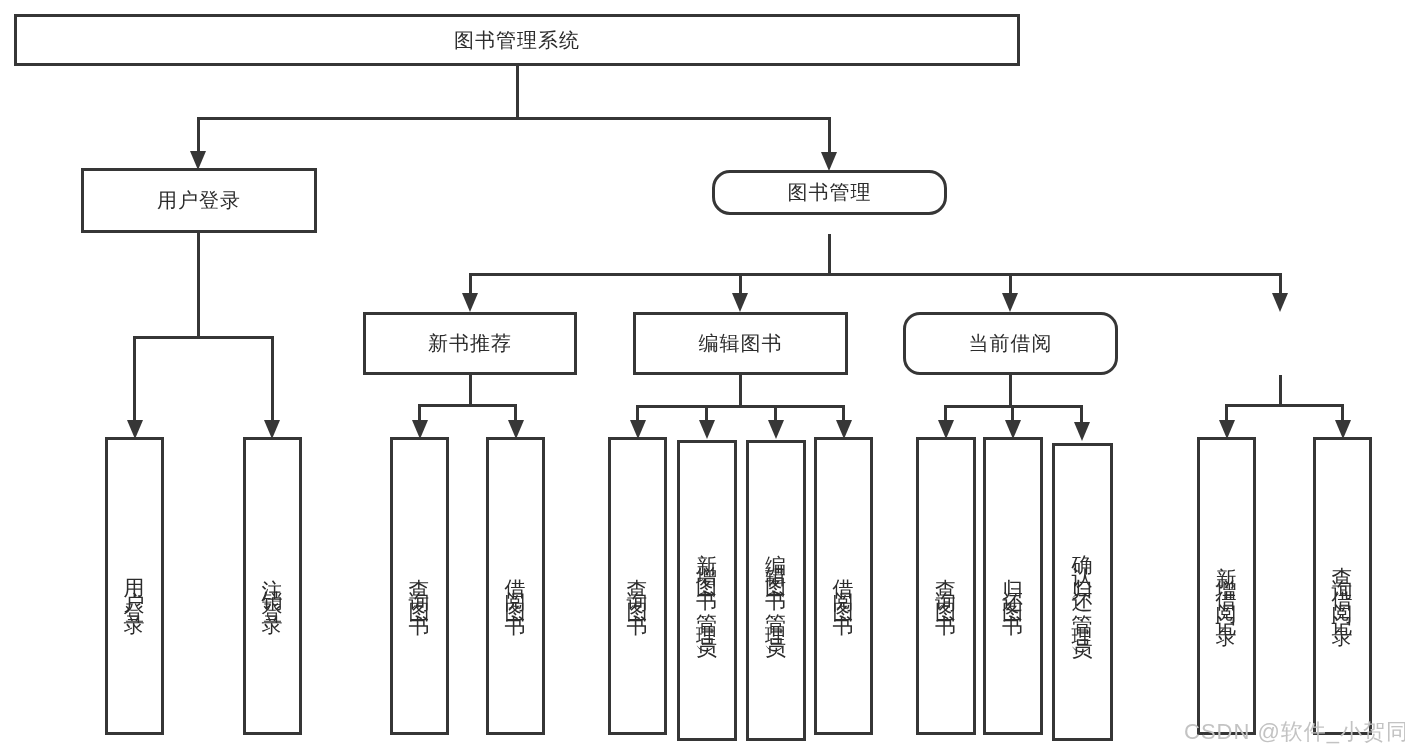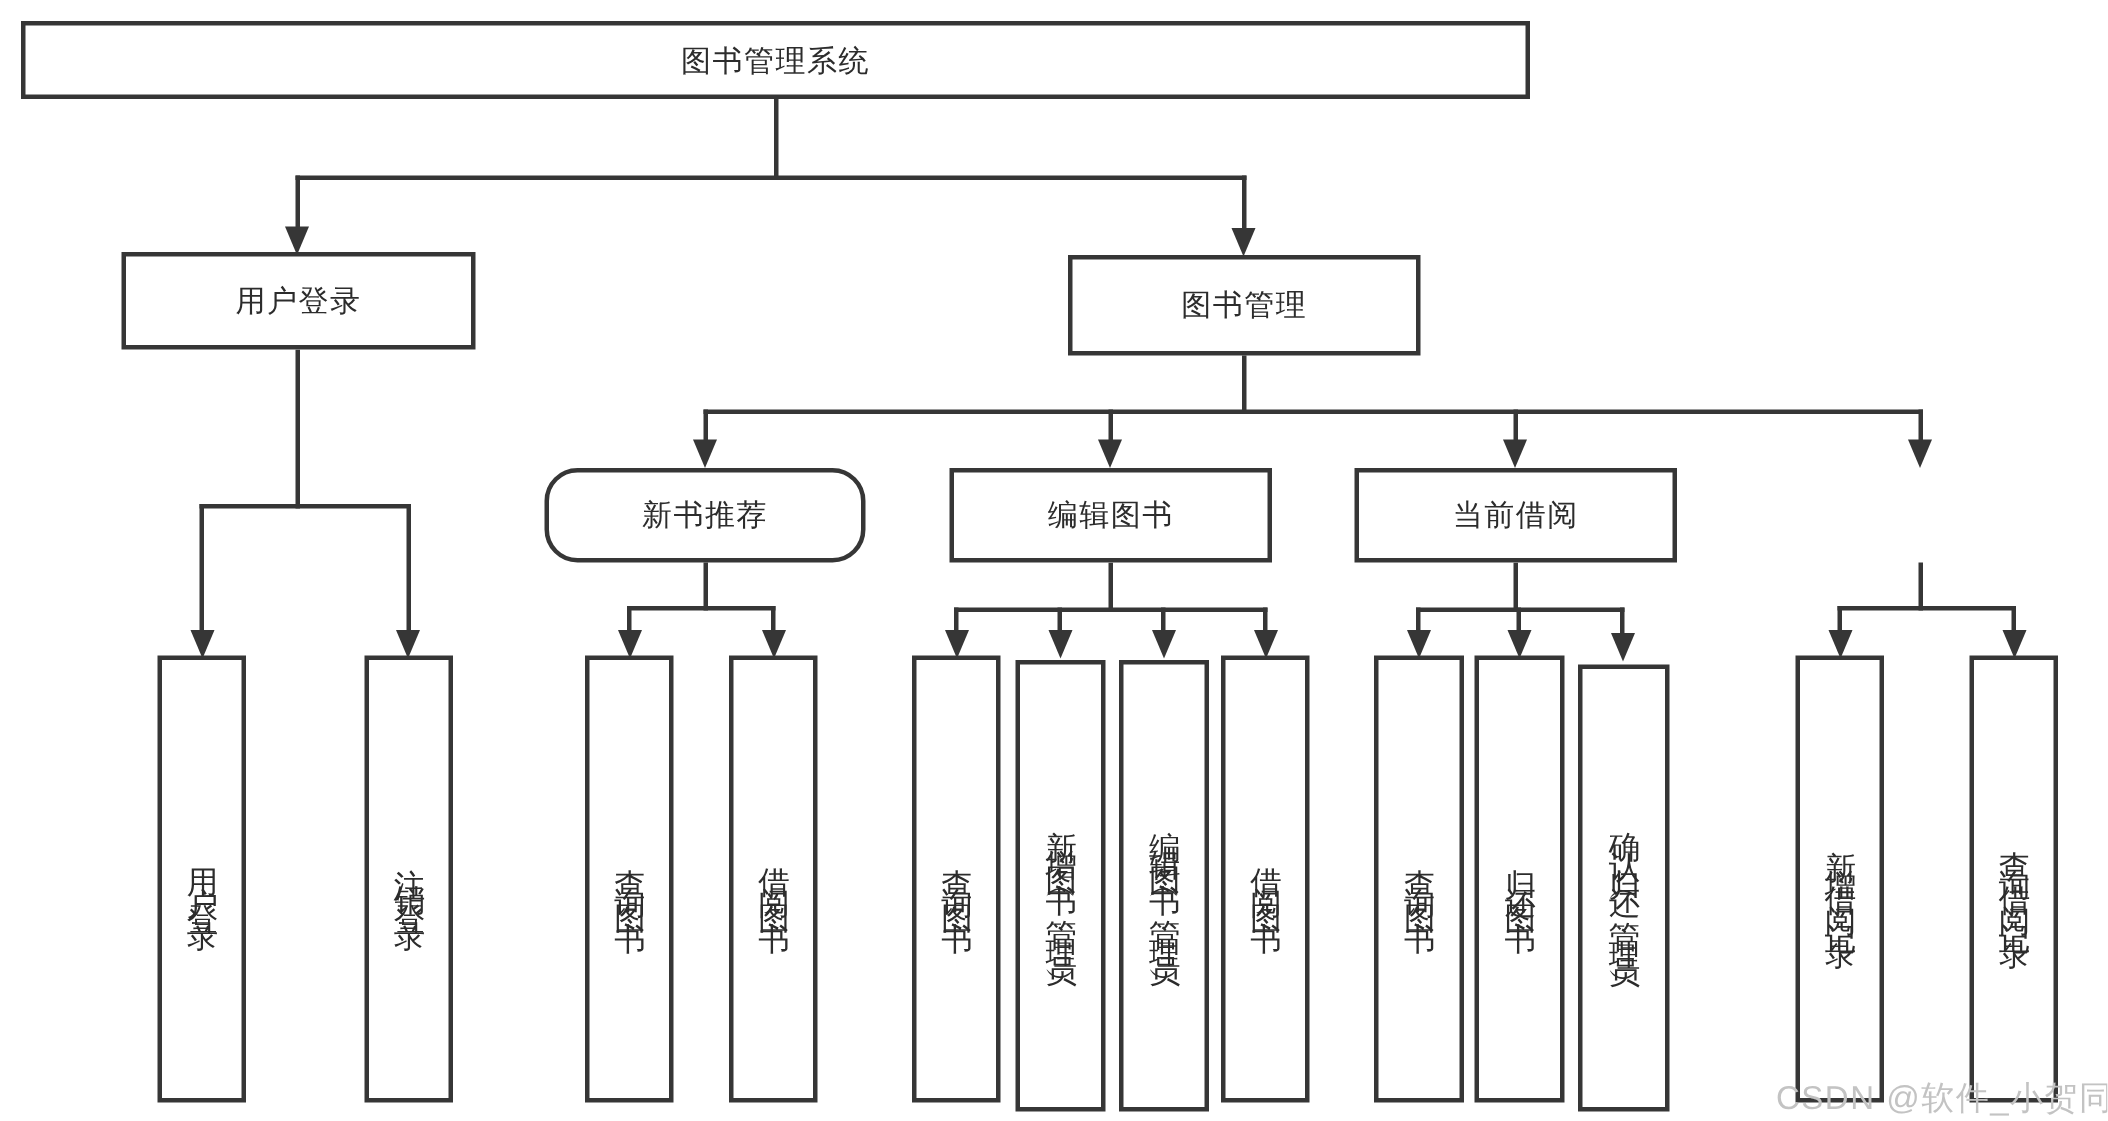--- a/index.html
+++ b/index.html
@@ -80,43 +80,43 @@
   <div class="box" style="left:14px;top:14px;width:1006px;height:52px;">图书管理系统</div>
 
   <div class="vline" style="left:516px;top:66px;height:53px;"></div>
   <div class="hline" style="left:197px;top:117px;width:634px;"></div>
   <div class="vline" style="left:197px;top:117px;height:35px;"></div>
   <div class="arrow" style="left:190px;top:151px;"></div>
   <div class="vline" style="left:828px;top:117px;height:36px;"></div>
   <div class="arrow" style="left:821px;top:152px;"></div>
 
   <div class="box" style="left:81px;top:168px;width:236px;height:65px;">用户登录</div>
-  <div class="box" style="left:712px;top:170px;width:235px;height:67px;">图书管理</div>
+  <div class="box" style="left:712px;top:170px;width:235px;height:45px;border-radius:18px;">图书管理</div>
 
   <div class="vline" style="left:197px;top:233px;height:106px;"></div>
   <div class="hline" style="left:133px;top:336px;width:141px;"></div>
   <div class="vline" style="left:133px;top:336px;height:86px;"></div>
   <div class="arrow" style="left:127px;top:420px;"></div>
   <div class="vline" style="left:271px;top:336px;height:86px;"></div>
   <div class="arrow" style="left:264px;top:420px;"></div>
 
   <div class="vline" style="left:828px;top:234px;height:42px;"></div>
   <div class="hline" style="left:469px;top:273px;width:813px;"></div>
   <div class="vline" style="left:469px;top:273px;height:22px;"></div>
   <div class="arrow" style="left:462px;top:293px;"></div>
   <div class="vline" style="left:739px;top:273px;height:22px;"></div>
   <div class="arrow" style="left:732px;top:293px;"></div>
   <div class="vline" style="left:1009px;top:273px;height:22px;"></div>
   <div class="arrow" style="left:1002px;top:293px;"></div>
   <div class="vline" style="left:1279px;top:273px;height:22px;"></div>
   <div class="arrow" style="left:1272px;top:293px;"></div>
 
-  <div class="box" style="left:363px;top:312px;width:214px;height:63px;border-radius:22px;">新书推荐</div>
+  <div class="box" style="left:363px;top:312px;width:214px;height:63px;">新书推荐</div>
   <div class="box" style="left:633px;top:312px;width:215px;height:63px;">编辑图书</div>
-  <div class="box" style="left:903px;top:312px;width:215px;height:63px;">当前借阅</div>
+  <div class="box" style="left:903px;top:312px;width:215px;height:63px;border-radius:17px;">当前借阅</div>
 
   <div class="vline" style="left:469px;top:375px;height:32px;"></div>
   <div class="hline" style="left:418px;top:404px;width:99px;"></div>
   <div class="vline" style="left:418px;top:404px;height:18px;"></div>
   <div class="arrow" style="left:412px;top:420px;"></div>
   <div class="vline" style="left:514px;top:404px;height:18px;"></div>
   <div class="arrow" style="left:508px;top:420px;"></div>
 
   <div class="vline" style="left:739px;top:375px;height:33px;"></div>
   <div class="hline" style="left:636px;top:405px;width:209px;"></div>

